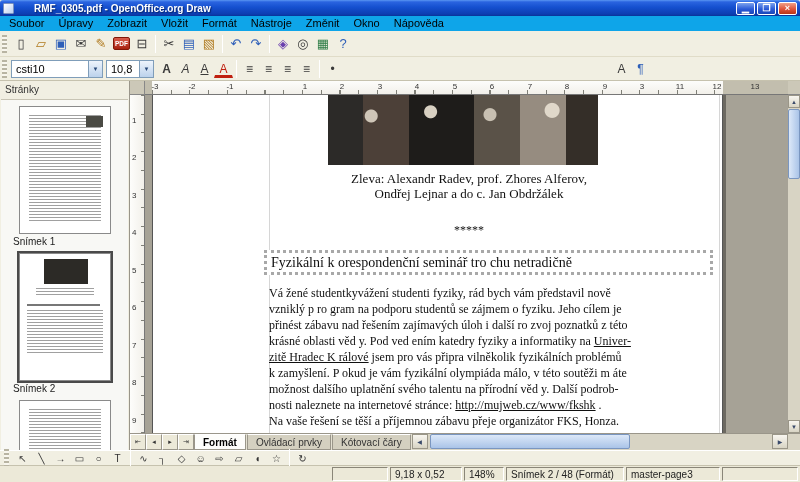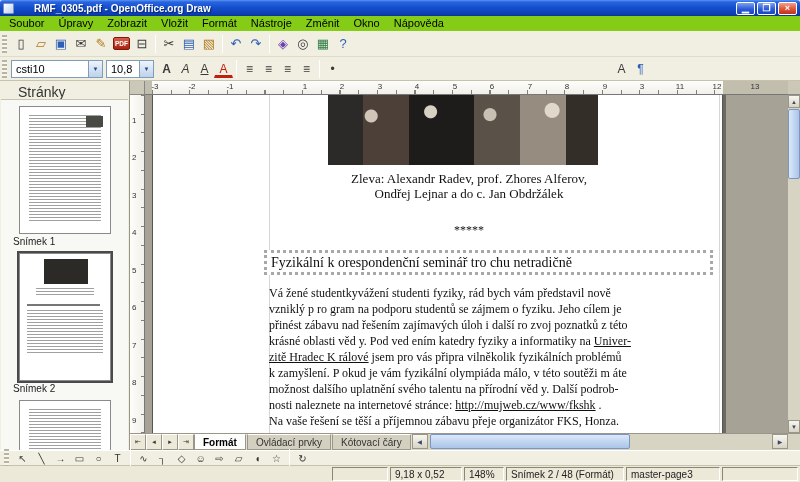--- a/index.html
+++ b/index.html
@@ -12,21 +12,21 @@
     border-radius:3px 3px 0 0; display:flex; align-items:center; padding:0 3px; }
   .app-ico { width:11px; height:11px; background:linear-gradient(135deg,#ffffff,#bcd2f2); border:1px solid #7a92c0; border-radius:1px; }
   .title-text { flex:1; margin-left:20px; font-size:10px; font-weight:bold; color:#fff;
     text-shadow:1px 1px 1px #07266e; white-space:nowrap; overflow:hidden; }
   .winbtn { width:19px; height:13px; margin-left:2px; border:1px solid #fff; border-radius:2px;
     font-size:9px; line-height:11px; text-align:center; color:#fff; font-weight:bold;
     background:linear-gradient(180deg,#7ca2ee,#2b5bd7 55%,#1a46b8); }
   .winbtn.close { background:linear-gradient(180deg,#f0a088,#e0543a 55%,#b83518); }
 
   
-  .menubar { position:absolute; left:0; top:16px; width:800px; height:15px; background:#84cc16;
+  .menubar { position:absolute; left:0; top:16px; width:800px; height:15px; background:#0ea5e9;
     display:flex; align-items:center; font-size:11px; padding-left:2px; }
   .menu-item { padding:0 7px; height:15px; line-height:15px; }
 
   .tb { position:absolute; left:0; width:800px; background:#f1efe2; display:flex; align-items:center; }
   .tb1 { top:31px; height:26px; border-bottom:1px solid #e0dcc8; }
   .tb2 { top:57px; height:24px; border-bottom:1px solid #c6c2ae; }
   .grip { width:5px; height:18px; margin:0 4px 0 2px;
     background:repeating-linear-gradient(180deg,#b8b4a2 0 2px,#f8f6ee 2px 4px); }
   .tbi { width:20px; height:20px; display:flex; align-items:center; justify-content:center;
     font-size:13px; color:#333; border:1px solid transparent; }
@@ -45,21 +45,21 @@
     background:linear-gradient(#eef4fc,#bcd2ec); display:flex; align-items:center; justify-content:center;
     font-size:6px; color:#2a4a7a; }
   .combo.fname { width:92px; } .combo.fsize { width:48px; }
   .tb2-right { margin-left:auto; margin-right:150px; display:flex; }
 
   
   .main { position:absolute; left:0; top:81px; width:800px; height:369px; }
 
   .pages-panel { position:absolute; left:0; top:0; width:130px; height:369px; background:#f1efe2;
     border-right:1px solid #9a968a; }
-  .panel-header { height:17px; font-size:14px; padding:3px 18px 0; color:#333; }
+  .panel-header { height:17px; font-size:10px; padding:3px 5px 0; color:#333; }
   .thumbs { position:absolute; left:1px; right:1px; top:18px; bottom:0; background:#f8f8f5;
     border-top:1px solid #c8c4b4; overflow:hidden; }
   .thumb { width:92px; height:128px; background:#fff; border:1px solid #8a8a8a; margin:6px auto 2px;
     position:relative; overflow:hidden; }
   .thumb.selected { outline:2px solid #4a4a4a; }
   .thumb-label { text-align:left; font-size:10px; color:#222;padding-left:12px; }
   .mini-lines { position:absolute; background:repeating-linear-gradient(180deg,#a0a0a0 0 1px,transparent 1px 3px); }
   .t1-a { left:9px; right:9px; top:8px; bottom:10px; }
   .t1-badge { position:absolute; right:7px; top:9px; width:17px; height:11px; background:#4a4a44; }
   .t2-photo { position:absolute; left:24px; top:5px; width:44px; height:25px; background:#2c2a26; }

